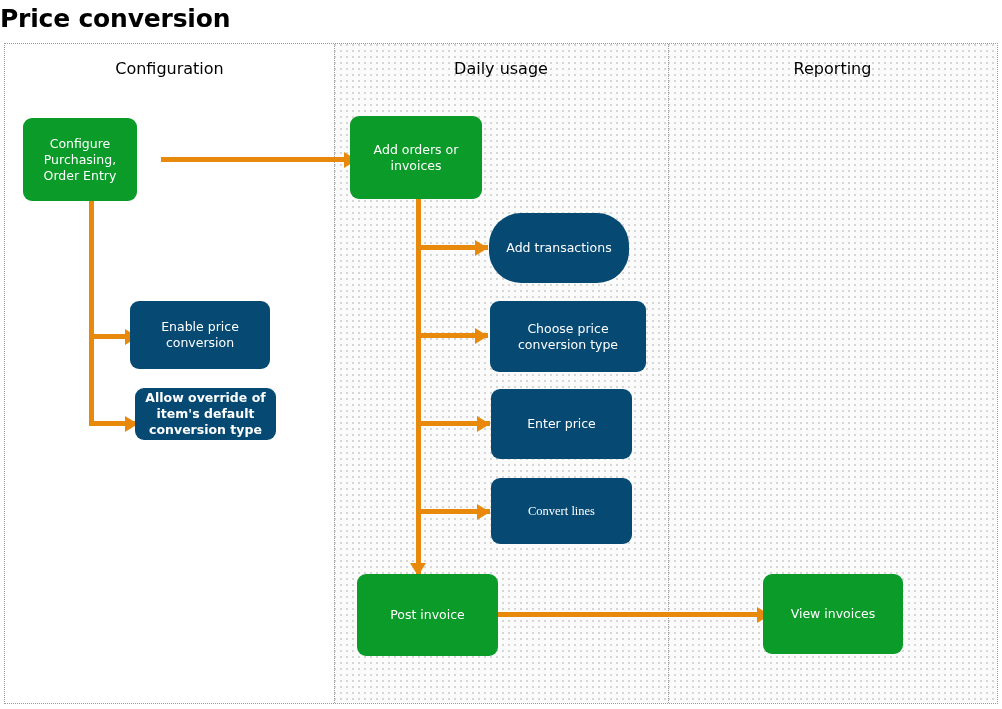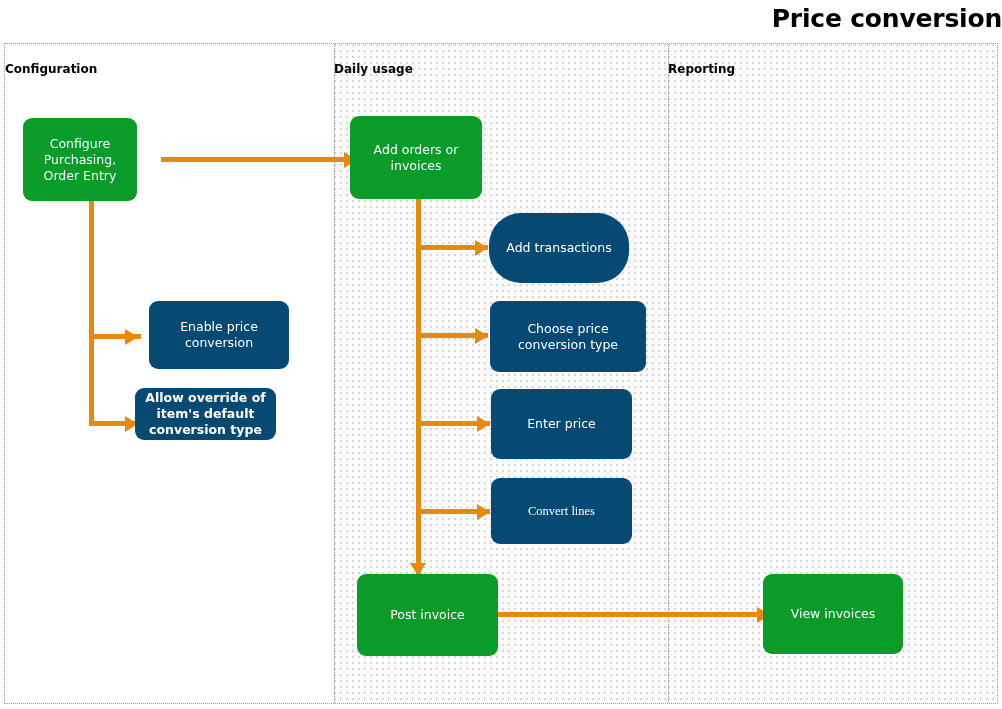--- a/index.html
+++ b/index.html
@@ -15,21 +15,21 @@
     overflow: hidden;
     background: #ffffff;
   }
 
   
   #diagram-title {
     position: absolute;
     left: 0;
     top: 2px;
     width: 1002px;
-    text-align: right;
+    text-align: left;
     font-size: 25px;
     font-weight: bold;
     color: #000000;
     letter-spacing: -0.2px;
     line-height: 34px;
     white-space: nowrap;
   }
 
   
   #lanes {
@@ -58,22 +58,23 @@
     position: absolute;
     top: 0;
     bottom: 0;
     width: 0;
     border-left: 1px dotted #9a9a9a;
   }
   .lane-title {
     position: absolute;
     top: 14px;
     width: 100%;
-    font-size: 12px;
-    font-weight: bold;
+    text-align: center;
+    font-size: 16px;
+    font-weight: normal;
     color: #000000;
     line-height: 22px;
     white-space: nowrap;
   }
 
   
   .node {
     position: absolute;
     box-sizing: border-box;
     border-radius: 9px;
@@ -163,21 +164,21 @@
     <div class="conn h" style="left:411px; top:465px; width:74px;"></div>
     <div class="arrowhead right" style="left:472px; top:460px;"></div>
 
     <div class="conn h" style="left:482px; top:568px; width:281px;"></div>
     <div class="arrowhead right" style="left:752px; top:563px;"></div>
 
     <div class="node green" style="left:18px; top:74px; width:114px; height:83px;">
       <span>Configure Purchasing, Order Entry</span>
     </div>
 
-    <div class="node blue" style="left:125px; top:257px; width:140px; height:68px;margin-left:19px;">
+    <div class="node blue" style="left:125px; top:257px; width:140px; height:68px;">
       <span>Enable price conversion</span>
     </div>
 
     <div class="node blue" style="left:130px; top:344px; width:141px; height:52px;font-weight:bold;">
       <span>Allow override of item's default conversion type</span>
     </div>
 
     <div class="node green" style="left:345px; top:60px; width:132px; height:83px;margin-top:12px;">
       <span>Add orders or invoices</span>
     </div>

